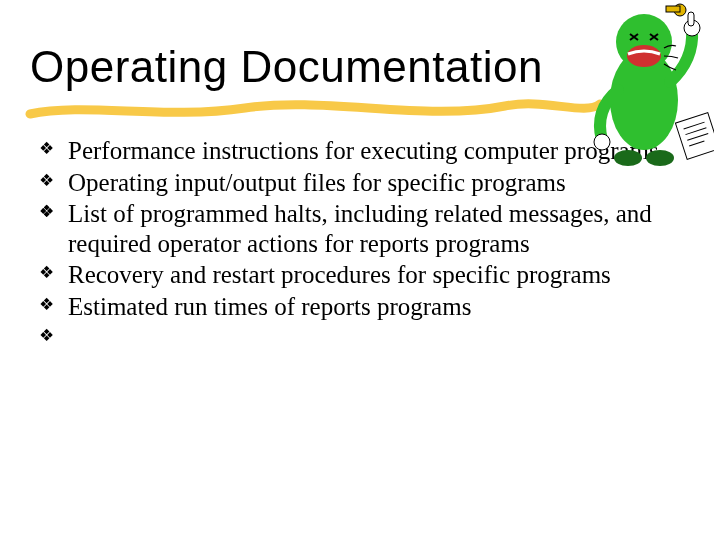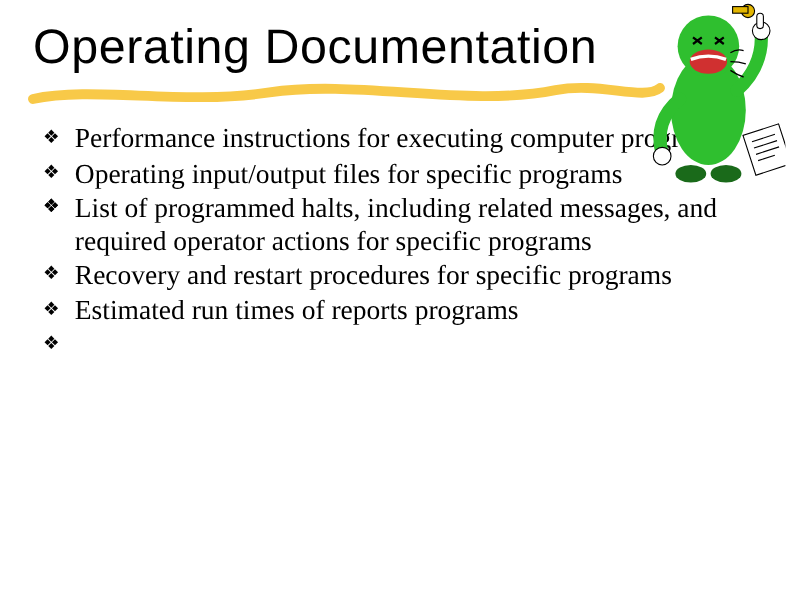--- a/index.html
+++ b/index.html
@@ -10,21 +10,21 @@
     background: #ffffff;
     font-family: "Times New Roman", Times, serif;
     overflow: hidden;
     position: relative;
   }
   .slide {
     width: 720px;
     height: 540px;
     position: relative;
     box-sizing: border-box;
-    padding: 12px 30px 20px 30px;
+    padding: 36px 30px 20px 30px;
   }
   .title {
     font-family: Impact, "Arial Black", sans-serif;
     font-size: 44px;
     font-weight: normal;
     letter-spacing: 0.5px;
     color: #000;
     margin: 8px 0 4px 0;
     line-height: 1.05;
   }
@@ -92,21 +92,21 @@
     </li>
     <li>
       <span class="bullet-glyph">❖</span>
       <span>Operating input/output files for specific programs</span>
     </li>
     <li>
       <span class="bullet-glyph">❖</span>
     </li>
     <li>
       <span class="bullet-glyph">❖</span>
-      <span>List of programmed halts, including related messages, and required operator actions for specific programs</span>
+      <span>List of programmed halts, including related messages, and required operator actions for reports programs</span>
     </li>
     <li>
       <span class="bullet-glyph">❖</span>
       <span>Recovery and restart procedures for specific programs</span>
     </li>
     <li>
       <span class="bullet-glyph">❖</span>
       <span>Estimated run times of reports programs</span>
     </li>
     <li>

